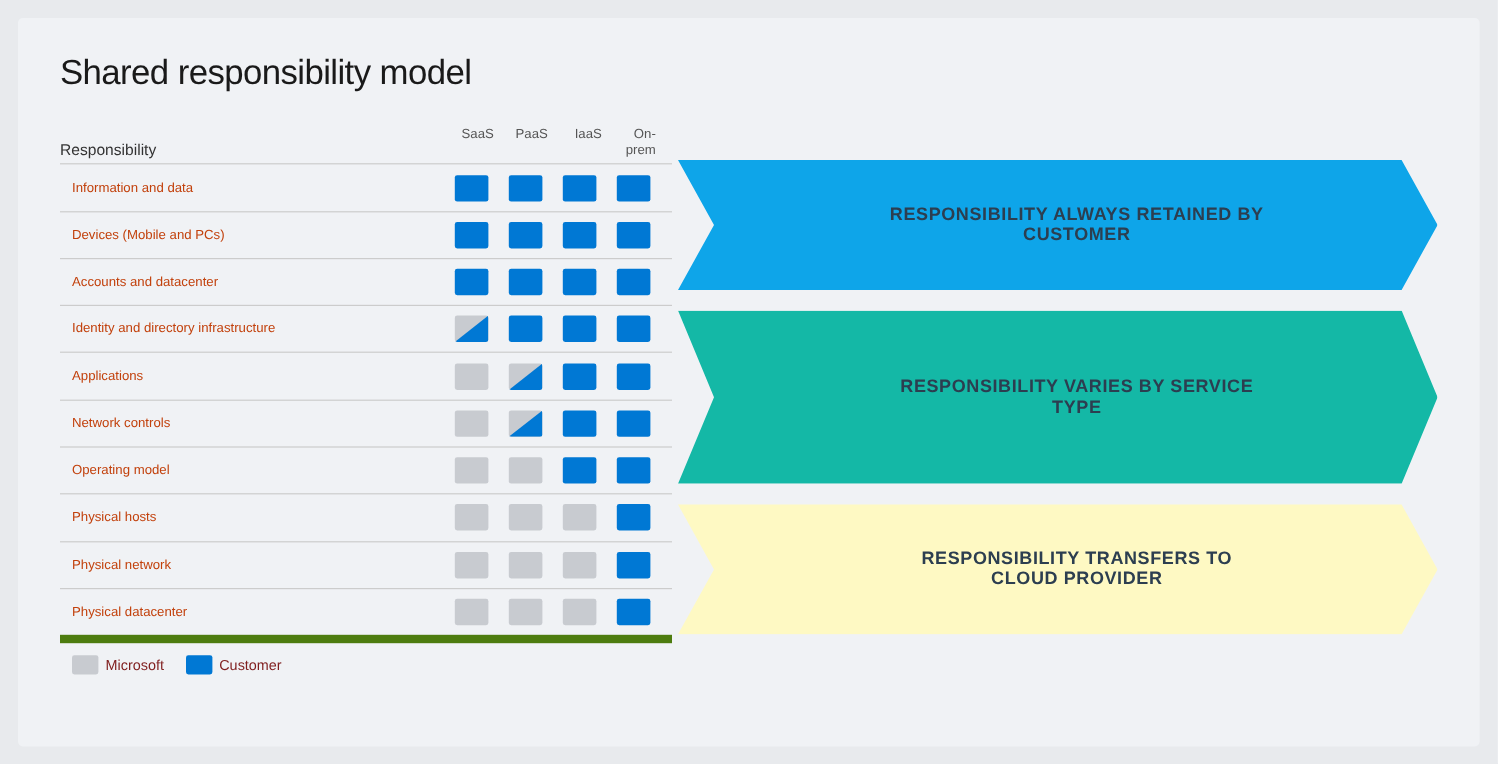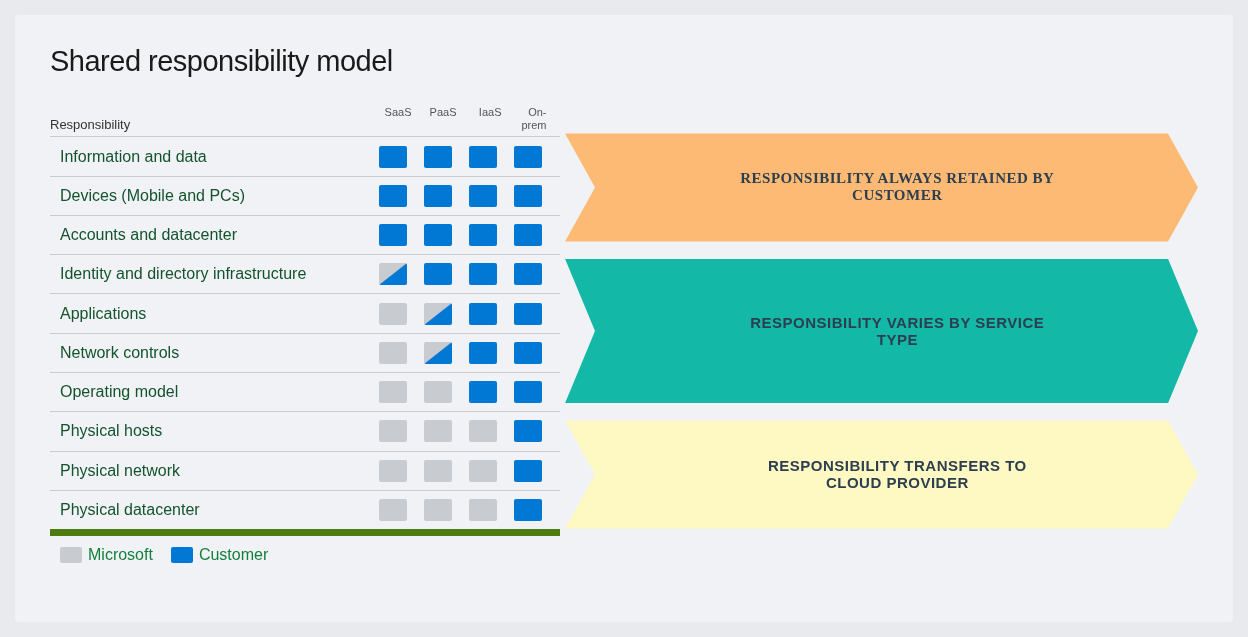--- a/index.html
+++ b/index.html
@@ -72,22 +72,22 @@
       display: flex;
       align-items: center;
       flex: 1;
       border-top: 1px solid #ccc;
     }
     .table-row:last-child {
       border-bottom: 7px solid #4d7c0f;
     }
     .row-label {
       width: 320px;
-      font-size: 16px;
-      color: #14532d;
+      font-size: 11px;
+      color: #c2410c;
       padding-left: 10px;
     }
     .cells {
       display: flex;
       width: 180px;
       justify-content: space-around;
       align-items: center;
     }
     .cell {
       width: 34px;
@@ -141,24 +141,23 @@
     }
     .arrow-shape {
       position: relative;
       display: flex;
       align-items: center;
       height: 100%;
       width: 100%;
     }
     
     .arrow-1 {
-      background: #fdba74;
+      background: #0ea5e9;
       clip-path: polygon(0 0, calc(100% - 30px) 0, 100% 50%, calc(100% - 30px) 100%, 0 100%, 30px 50%);
       height: 88%;
-      font-family: Liberation Serif, serif;
     }
     .arrow-2 {
       background: #14b8a6;
       clip-path: polygon(0 0, calc(100% - 30px) 0, 100% 50%, calc(100% - 30px) 100%, 0 100%, 30px 50%);
       height: 88%;
     }
     .arrow-3 {
       background: #fef9c3;
       clip-path: polygon(0 0, calc(100% - 30px) 0, 100% 50%, calc(100% - 30px) 100%, 0 100%, 30px 50%);
       height: 88%;
@@ -180,22 +179,22 @@
       display: flex;
       align-items: center;
       gap: 18px;
       margin-top: 10px;
       padding-left: 10px;
     }
     .legend-item {
       display: flex;
       align-items: center;
       gap: 6px;
-      font-size: 16px;
-      color: #15803d;
+      font-size: 12px;
+      color: #7f1d1d;
       justify-content: space-between;
     }
     .legend-box {
       width: 22px;
       height: 16px;
       border-radius: 2px;
     }
     .legend-box-gray { background: #c8cbd0; }
     .legend-box-blue { background: #0078d4; }
   </style>

